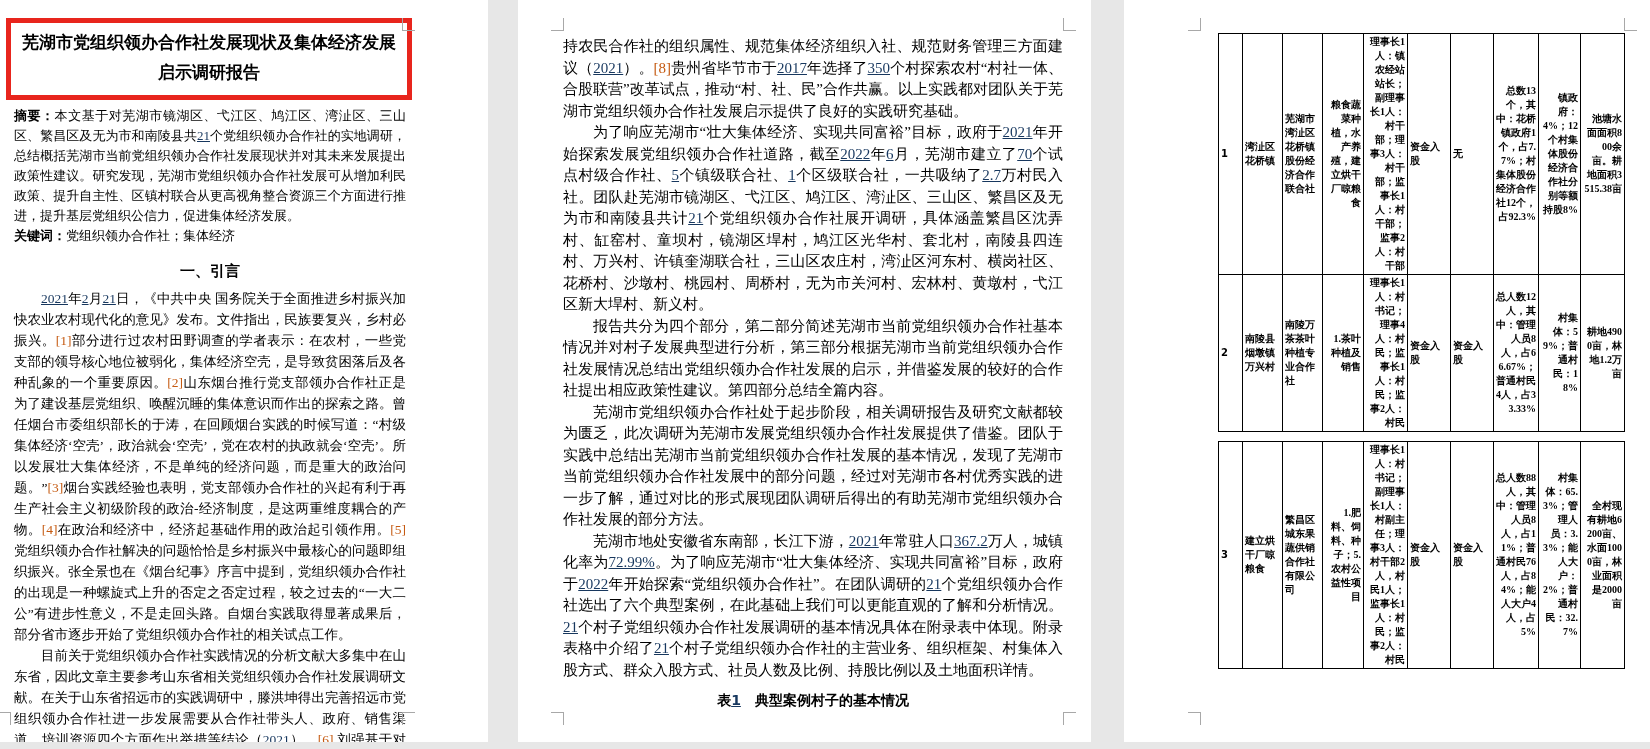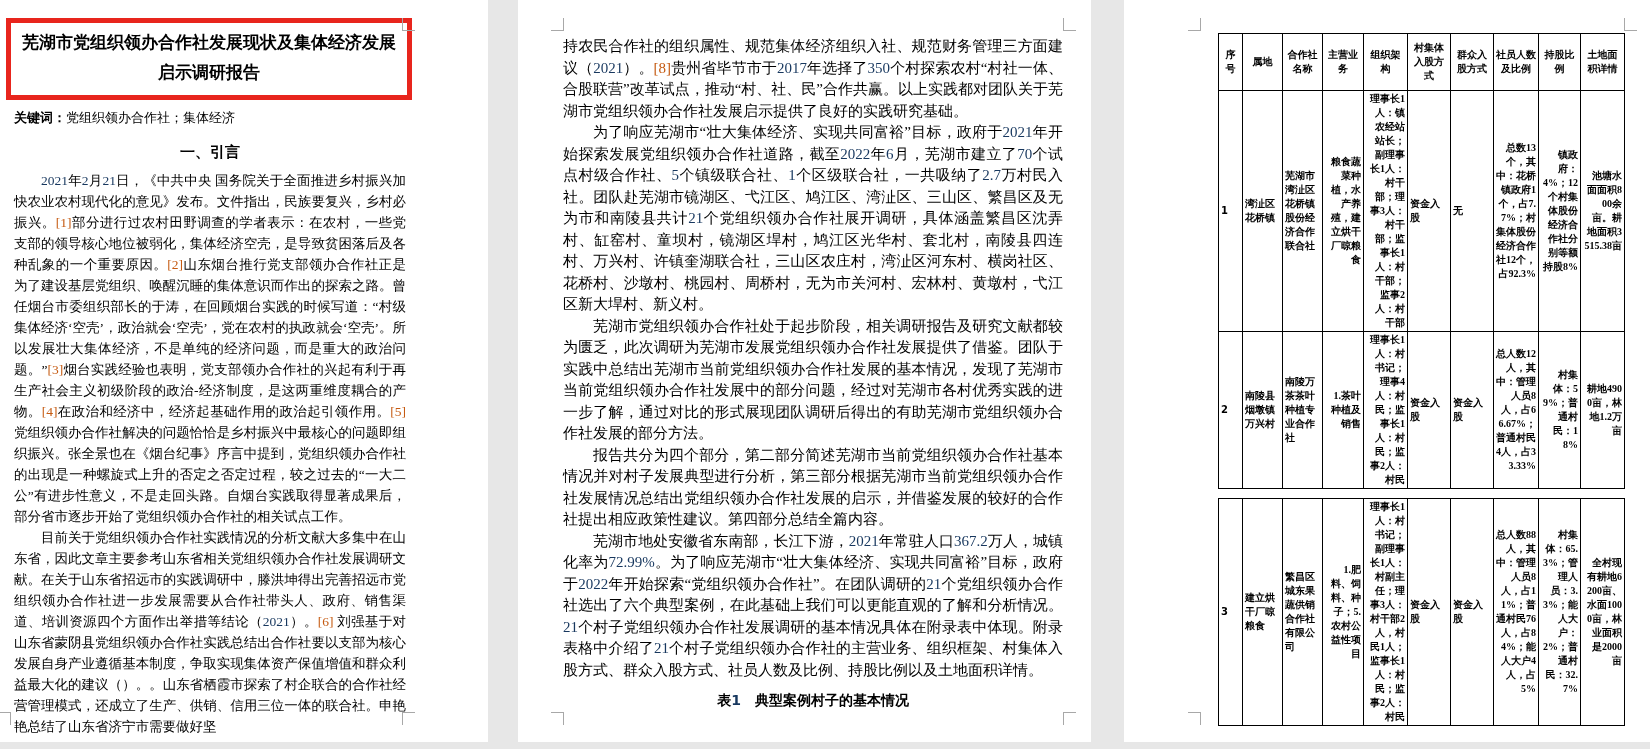--- a/index.html
+++ b/index.html
@@ -28,37 +28,37 @@
     border:5px solid var(--title-box-red,#e8251d);
     text-align:center;
     font-weight:bold;
     font-size:17px;
     line-height:30px;
   }
   .abstract{
     font-size:13px;line-height:20px;text-align:justify;margin-top:6px;
   }
   .abstract .lbl{font-weight:bold;font-family:"DejaVu Sans","Liberation Sans",sans-serif;font-size:13px;}
-  .kw{font-size:13px;line-height:20px;margin-top:8px;}
+  .kw{font-size:13px;line-height:20px;margin-top:0;}
   .body-text{font-size:13.5px;line-height:21px;text-align:justify;}
   #page2 .body-text{font-size:15px;line-height:21.5px;}
   p{margin:0;text-indent:2em;}
   p.noindent{text-indent:0;}
   .h-sec{
-    font-family:Liberation Serif, serif;
+    font-family:Liberation Sans, sans-serif;
     font-weight:bold;text-align:center;text-indent:0;
     font-size:15px;margin:14px 0 7px;
   }
   #page2 .h-sec{font-size:15.5px;margin:15px 0 9px;}
   .tbl-caption{
     font-family:"DejaVu Sans","Liberation Sans",sans-serif;
     font-weight:bold;text-align:center;text-indent:0;
     font-size:14px;margin-top:9px;
   }
-  .num{color:var(--num-color,#17375e);}
+  .num{color:var(--num-color,#17375e);text-decoration:underline;}
   .cite{color:var(--cite-color,#c55a11);}
 
   
   .coop-table{
     border-collapse:collapse;table-layout:fixed;
     width:406px;margin-left:94px;
     font-family:"DejaVu Sans","Liberation Sans",sans-serif;
     font-weight:bold;font-size:10px;line-height:14px;
   }
   .coop-table.first{margin-top:33px;}
@@ -81,68 +81,59 @@
   .mark.bl{border-right:1px solid #a8a8a8;border-top:1px solid #a8a8a8;}
   .mark.br{border-left:1px solid #a8a8a8;border-top:1px solid #a8a8a8;}
 </style>
 </head>
 <body>
 
 <div class="page" id="page1">
   <div class="title-box">
     <span>芜湖市党组织领办合作社发展现状及集体经济发展启示调研报告</span>
   </div>
+  <div class="abstract">
+    <span class="lbl">摘要：</span><span class="auto-hl">本文基于对芜湖市镜湖区、弋江区、鸠江区、湾沚区、三山区、繁昌区及无为市和南陵县共<span class="num">21</span>个党组织领办合作社的实地调研，总结概括芜湖市当前党组织领办合作社发展现状并对其未来发展提出政策性建议。研究发现，芜湖市党组织领办合作社发展可从增加利民政策、提升自主性、区镇村联合从更高视角整合资源三个方面进行推进，提升基层党组织公信力，促进集体经济发展。</span>
+  </div>
   <div class="kw">
     <span class="abstract lbl" style="font-weight:bold;font-family:'DejaVu Sans','Liberation Sans',sans-serif;">关键词：</span><span>党组织领办合作社；集体经济</span>
   </div>
   <div class="body-text">
     <p class="h-sec">一、引言</p>
     <p class="auto-hl"><span class="num">2021</span>年<span class="num">2</span>月<span class="num">21</span>日，《中共中央 国务院关于全面推进乡村振兴加快农业农村现代化的意见》发布。文件指出，民族要复兴，乡村必振兴。<span class="cite">[1]</span>部分进行过农村田野调查的学者表示：在农村，一些党支部的领导核心地位被弱化，集体经济空壳，是导致贫困落后及各种乱象的一个重要原因。<span class="cite">[2]</span>山东烟台推行党支部领办合作社正是为了建设基层党组织、唤醒沉睡的集体意识而作出的探索之路。曾任烟台市委组织部长的于涛，在回顾烟台实践的时候写道：“村级集体经济‘空壳’，政治就会‘空壳’，党在农村的执政就会‘空壳’。所以发展壮大集体经济，不是单纯的经济问题，而是重大的政治问题。”<span class="cite">[3]</span>烟台实践经验也表明，党支部领办合作社的兴起有利于再生产社会主义初级阶段的政治-经济制度，是这两重维度耦合的产物。<span class="cite">[4]</span>在政治和经济中，经济起基础作用的政治起引领作用。<span class="cite">[5]</span>党组织领办合作社解决的问题恰恰是乡村振兴中最核心的问题即组织振兴。张全景也在《烟台纪事》序言中提到，党组织领办合作社的出现是一种螺旋式上升的否定之否定过程，较之过去的“一大二公”有进步性意义，不是走回头路。自烟台实践取得显著成果后，部分省市逐步开始了党组织领办合作社的相关试点工作。</p>
     <p class="auto-hl">目前关于党组织领办合作社实践情况的分析文献大多集中在山东省，因此文章主要参考山东省相关党组织领办合作社发展调研文献。在关于山东省招远市的实践调研中，滕洪坤得出完善招远市党组织领办合作社进一步发展需要从合作社带头人、政府、销售渠道、培训资源四个方面作出举措等结论（<span class="num">2021</span>）。<span class="cite">[6]</span> 刘强基于对山东省蒙阴县党组织领办合作社实践总结出合作社要以支部为核心发展自身产业遵循基本制度，争取实现集体资产保值增值和群众利益最大化的建议（）。。山东省栖霞市探索了村企联合的合作社经营管理模式，还成立了生产、供销、信用三位一体的联合社。申艳艳总结了山东省济宁市需要做好坚</p>
   </div>
 </div>
 
 <div class="page" id="page2">
   <div class="body-text">
     <p class="noindent auto-hl">持农民合作社的组织属性、规范集体经济组织入社、规范财务管理三方面建议（<span class="num">2021</span>）。<span class="cite">[8]</span>贵州省毕节市于<span class="num">2017</span>年选择了<span class="num">350</span>个村探索农村“村社一体、合股联营”改革试点，推动“村、社、民”合作共赢。以上实践都对团队关于芜湖市党组织领办合作社发展启示提供了良好的实践研究基础。</p>
     <p class="auto-hl">为了响应芜湖市“壮大集体经济、实现共同富裕”目标，政府于<span class="num">2021</span>年开始探索发展党组织领办合作社道路，截至<span class="num">2022</span>年<span class="num">6</span>月，芜湖市建立了<span class="num">70</span>个试点村级合作社、<span class="num">5</span>个镇级联合社、<span class="num">1</span>个区级联合社，一共吸纳了<span class="num">2.7</span>万村民入社。团队赴芜湖市镜湖区、弋江区、鸠江区、湾沚区、三山区、繁昌区及无为市和南陵县共计<span class="num">21</span>个党组织领办合作社展开调研，具体涵盖繁昌区沈弄村、缸窑村、童坝村，镜湖区垾村，鸠江区光华村、套北村，南陵县四连村、万兴村、许镇奎湖联合社，三山区农庄村，湾沚区河东村、横岗社区、花桥村、沙墩村、桃园村、周桥村，无为市关河村、宏林村、黄墩村，弋江区新大垾村、新义村。</p>
+    <p class="auto-hl">报告共分为四个部分，第二部分简述芜湖市当前党组织领办合作社基本情况并对村子发展典型进行分析，第三部分根据芜湖市当前党组织领办合作社发展情况总结出党组织领办合作社发展的启示，并借鉴发展的较好的合作社提出相应政策性建议。第四部分总结全篇内容。</p>
     <p class="auto-hl">芜湖市党组织领办合作社处于起步阶段，相关调研报告及研究文献都较为匮乏，此次调研为芜湖市发展党组织领办合作社发展提供了借鉴。团队于实践中总结出芜湖市当前党组织领办合作社发展的基本情况，发现了芜湖市当前党组织领办合作社发展中的部分问题，经过对芜湖市各村优秀实践的进一步了解，通过对比的形式展现团队调研后得出的有助芜湖市党组织领办合作社发展的部分方法。</p>
-    <p class="auto-hl">报告共分为四个部分，第二部分简述芜湖市当前党组织领办合作社基本情况并对村子发展典型进行分析，第三部分根据芜湖市当前党组织领办合作社发展情况总结出党组织领办合作社发展的启示，并借鉴发展的较好的合作社提出相应政策性建议。第四部分总结全篇内容。</p>
     <p class="auto-hl">芜湖市地处安徽省东南部，长江下游，<span class="num">2021</span>年常驻人口<span class="num">367.2</span>万人，城镇化率为<span class="num">72.99%</span>。为了响应芜湖市“壮大集体经济、实现共同富裕”目标，政府于<span class="num">2022</span>年开始探索“党组织领办合作社”。在团队调研的<span class="num">21</span>个党组织领办合作社选出了六个典型案例，在此基础上我们可以更能直观的了解和分析情况。<span class="num">21</span>个村子党组织领办合作社发展调研的基本情况具体在附录表中体现。附录表格中介绍了<span class="num">21</span>个村子党组织领办合作社的主营业务、组织框架、村集体入股方式、群众入股方式、社员人数及比例、持股比例以及土地面积详情。</p>
     <p class="tbl-caption auto-hl">表<span class="num">1</span>　典型案例村子的基本情况</p>
   </div>
 </div>
 
 <div class="page" id="page3">
   <table class="coop-table first">
     <colgroup>
       <col style="width:24px">
         <col style="width:40px">
         <col style="width:40px">
         <col style="width:41px">
         <col style="width:44px">
       <col style="width:43px">
         <col style="width:43px">
         <col style="width:45px">
         <col style="width:42px">
         <col style="width:44px">
     </colgroup>
     <tbody>
-        <tr style="height:57px">
-      <th>序号</th>
-      <th>属地</th>
-      <th>合作社名称</th>
-      <th>主营业务</th>
-      <th>组织架构</th>
-      <th>村集体入股方式</th>
-      <th>群众入股方式</th>
-      <th>社员人数及比例</th>
-      <th>持股比例</th>
-      <th>土地面积详情</th>
-    </tr>
     <tr style="height:177px">
       <td class="ta-c">1</td>
       <td class="ta-c">湾沚区花桥镇</td>
       <td class="ta-c">芜湖市湾沚区花桥镇股份经济合作联合社</td>
       <td class="ta-l">粮食蔬菜种植，水产养殖，建立烘干厂晾粮食</td>
       <td class="ta-l">理事长1人：镇农经站站长；副理事长1人：村干部；理事3人：村干部；监事长1人：村干部；监事2人：村干部</td>
       <td class="ta-c">资金入股</td>
       <td class="ta-c">无</td>
       <td class="ta-l">总数13个，其中：花桥镇政府1个，占7.7%；村集体股份经济合作社12个，占92.3%</td>
       <td class="ta-l">镇政府：4%；12个村集体股份经济合作社分别等额持股8%</td>

